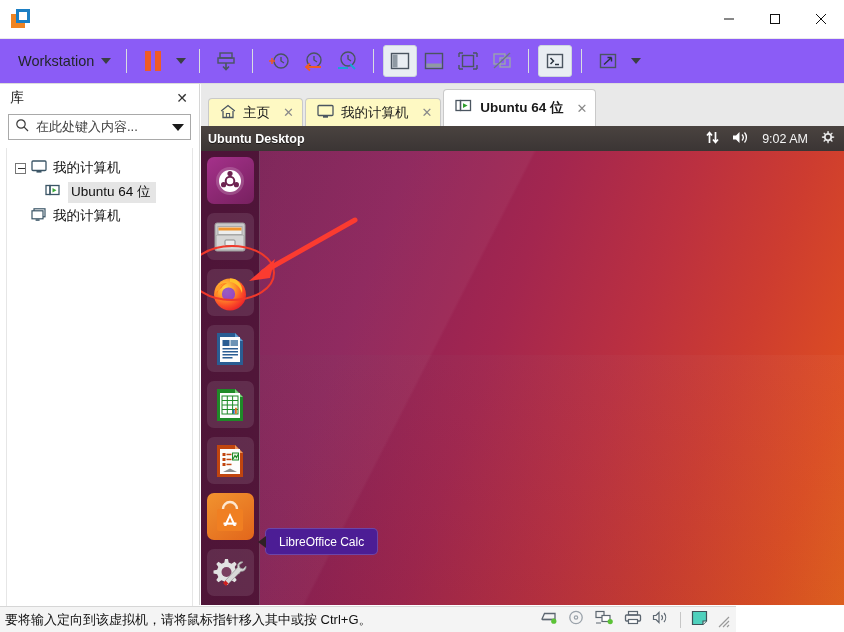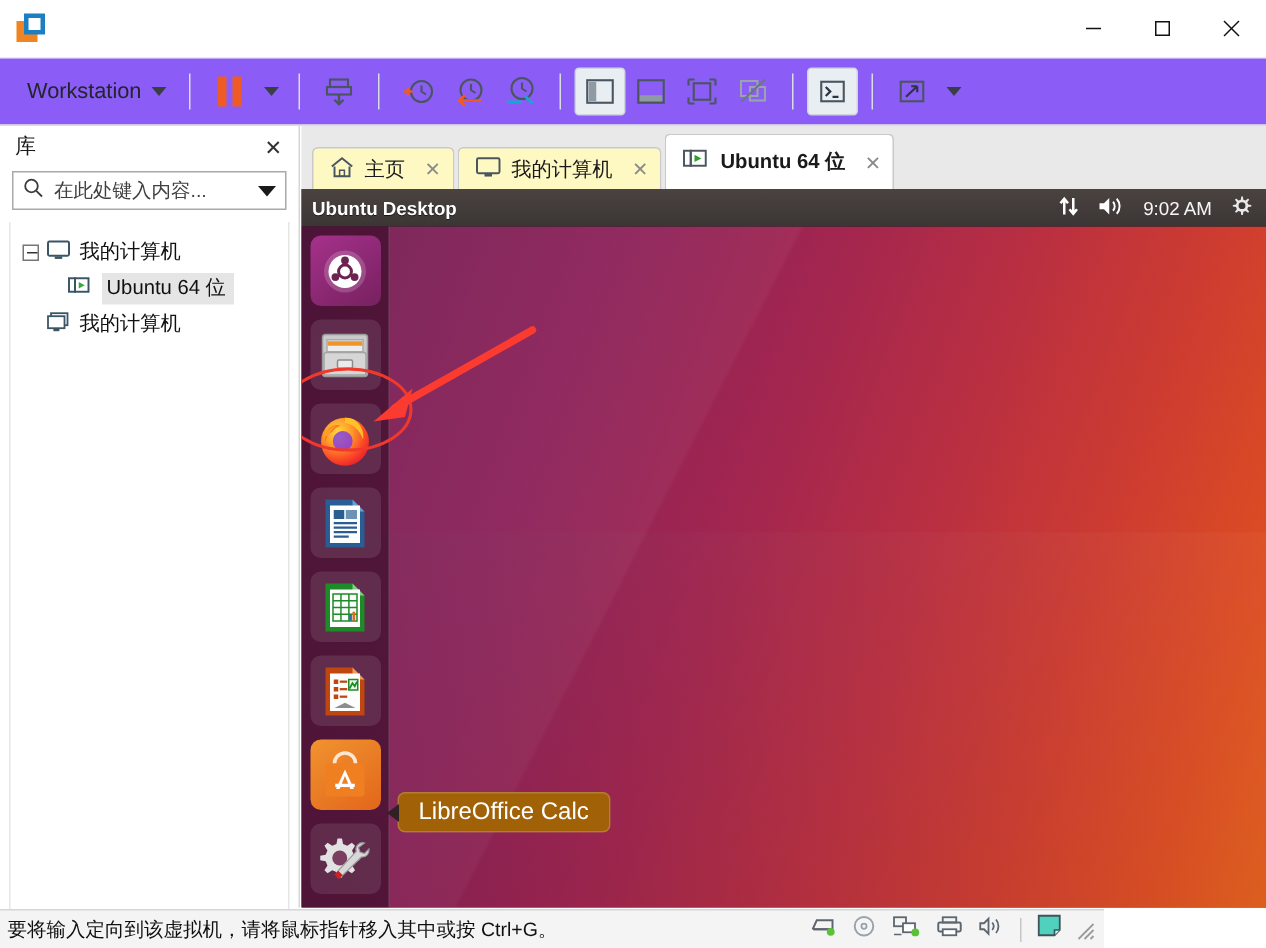--- a/index.html
+++ b/index.html
@@ -131,22 +131,22 @@
   .dock-item{
     width:47px;height:47px;margin:0 auto 9px auto; border-radius:7px;
     background:rgba(255,255,255,0.10);
     display:flex;align-items:center;justify-content:center; position:relative;
   }
   .dock-item svg{ display:block; }
 
   
   .tooltip{
     position:absolute; left:64px; top:402px; height:27px;
-    background:#a16207; border:1px solid rgba(255,255,255,0.18);
-    border-radius:5px; color:#ffffff; font-size:16px;
+    background:#4c1d95; border:1px solid rgba(255,255,255,0.18);
+    border-radius:5px; color:#ffffff; font-size:12px;
     display:flex; align-items:center; padding:0 13px; white-space:nowrap;
   }
   .tooltip:before{
     content:""; position:absolute; left:-8px; top:7px;
     width:0;height:0;border-top:6px solid transparent;border-bottom:6px solid transparent;
     border-right:8px solid #2f2125;
   }
 
   
   .anno{ position:absolute; left:0; top:0; width:844px; height:632px; pointer-events:none; }

